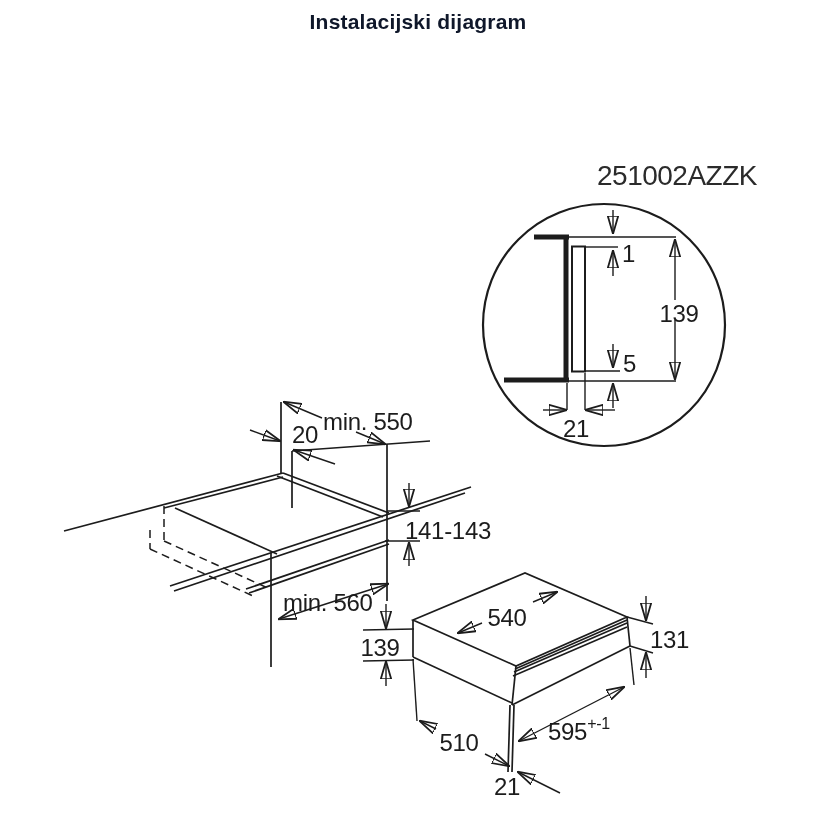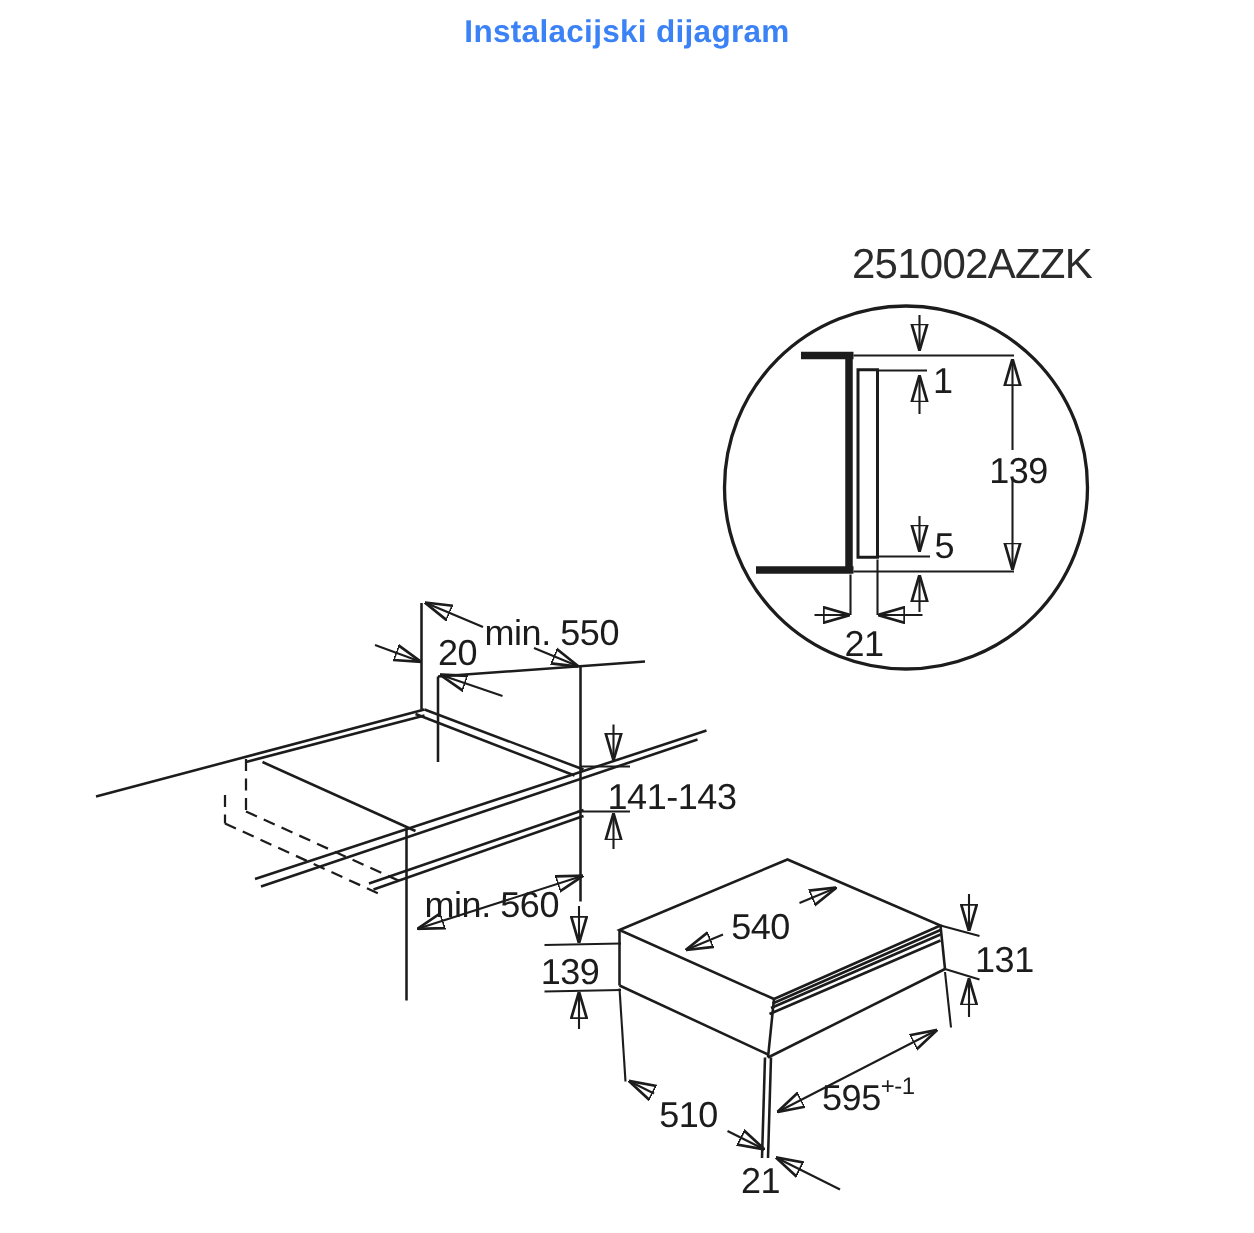--- a/index.html
+++ b/index.html
@@ -1,20 +1,20 @@
 <!DOCTYPE html>
 <html><head>
 <meta charset="utf-8">
 <style>
   html,body{margin:0;padding:0;background:#fff;}
   #page{position:relative;width:836px;height:822px;background:#fff;overflow:hidden;
         font-family:"Liberation Sans", sans-serif;}
   #doc-title{position:absolute;left:0;top:10px;width:100%;text-align:center;
-             font-size:21px;font-weight:bold;color:#3b82f6;letter-spacing:.2px;}
-  #model-number{position:absolute;left:568px;top:160px;font-size:28px;color:#2b2b2b;
+             font-size:21px;font-weight:bold;color:#0f172a;letter-spacing:.2px;}
+  #model-number{position:absolute;left:597px;top:160px;font-size:28px;color:#2b2b2b;
                 letter-spacing:-.5px;}
   svg text{font-family:"Liberation Sans", sans-serif;font-size:24px;fill:#1c1c1c;
            letter-spacing:-.3px;}
   svg .sup{font-size:16px;}
   svg line, svg path, svg rect, svg circle{stroke:#1c1c1c;fill:none;}
   .ln{stroke-width:1.7;}
   .thin{stroke-width:1.4;}
   .thick{stroke-width:5;}
   .dash{stroke-width:1.5;stroke-dasharray:8 5;}
 </style>

